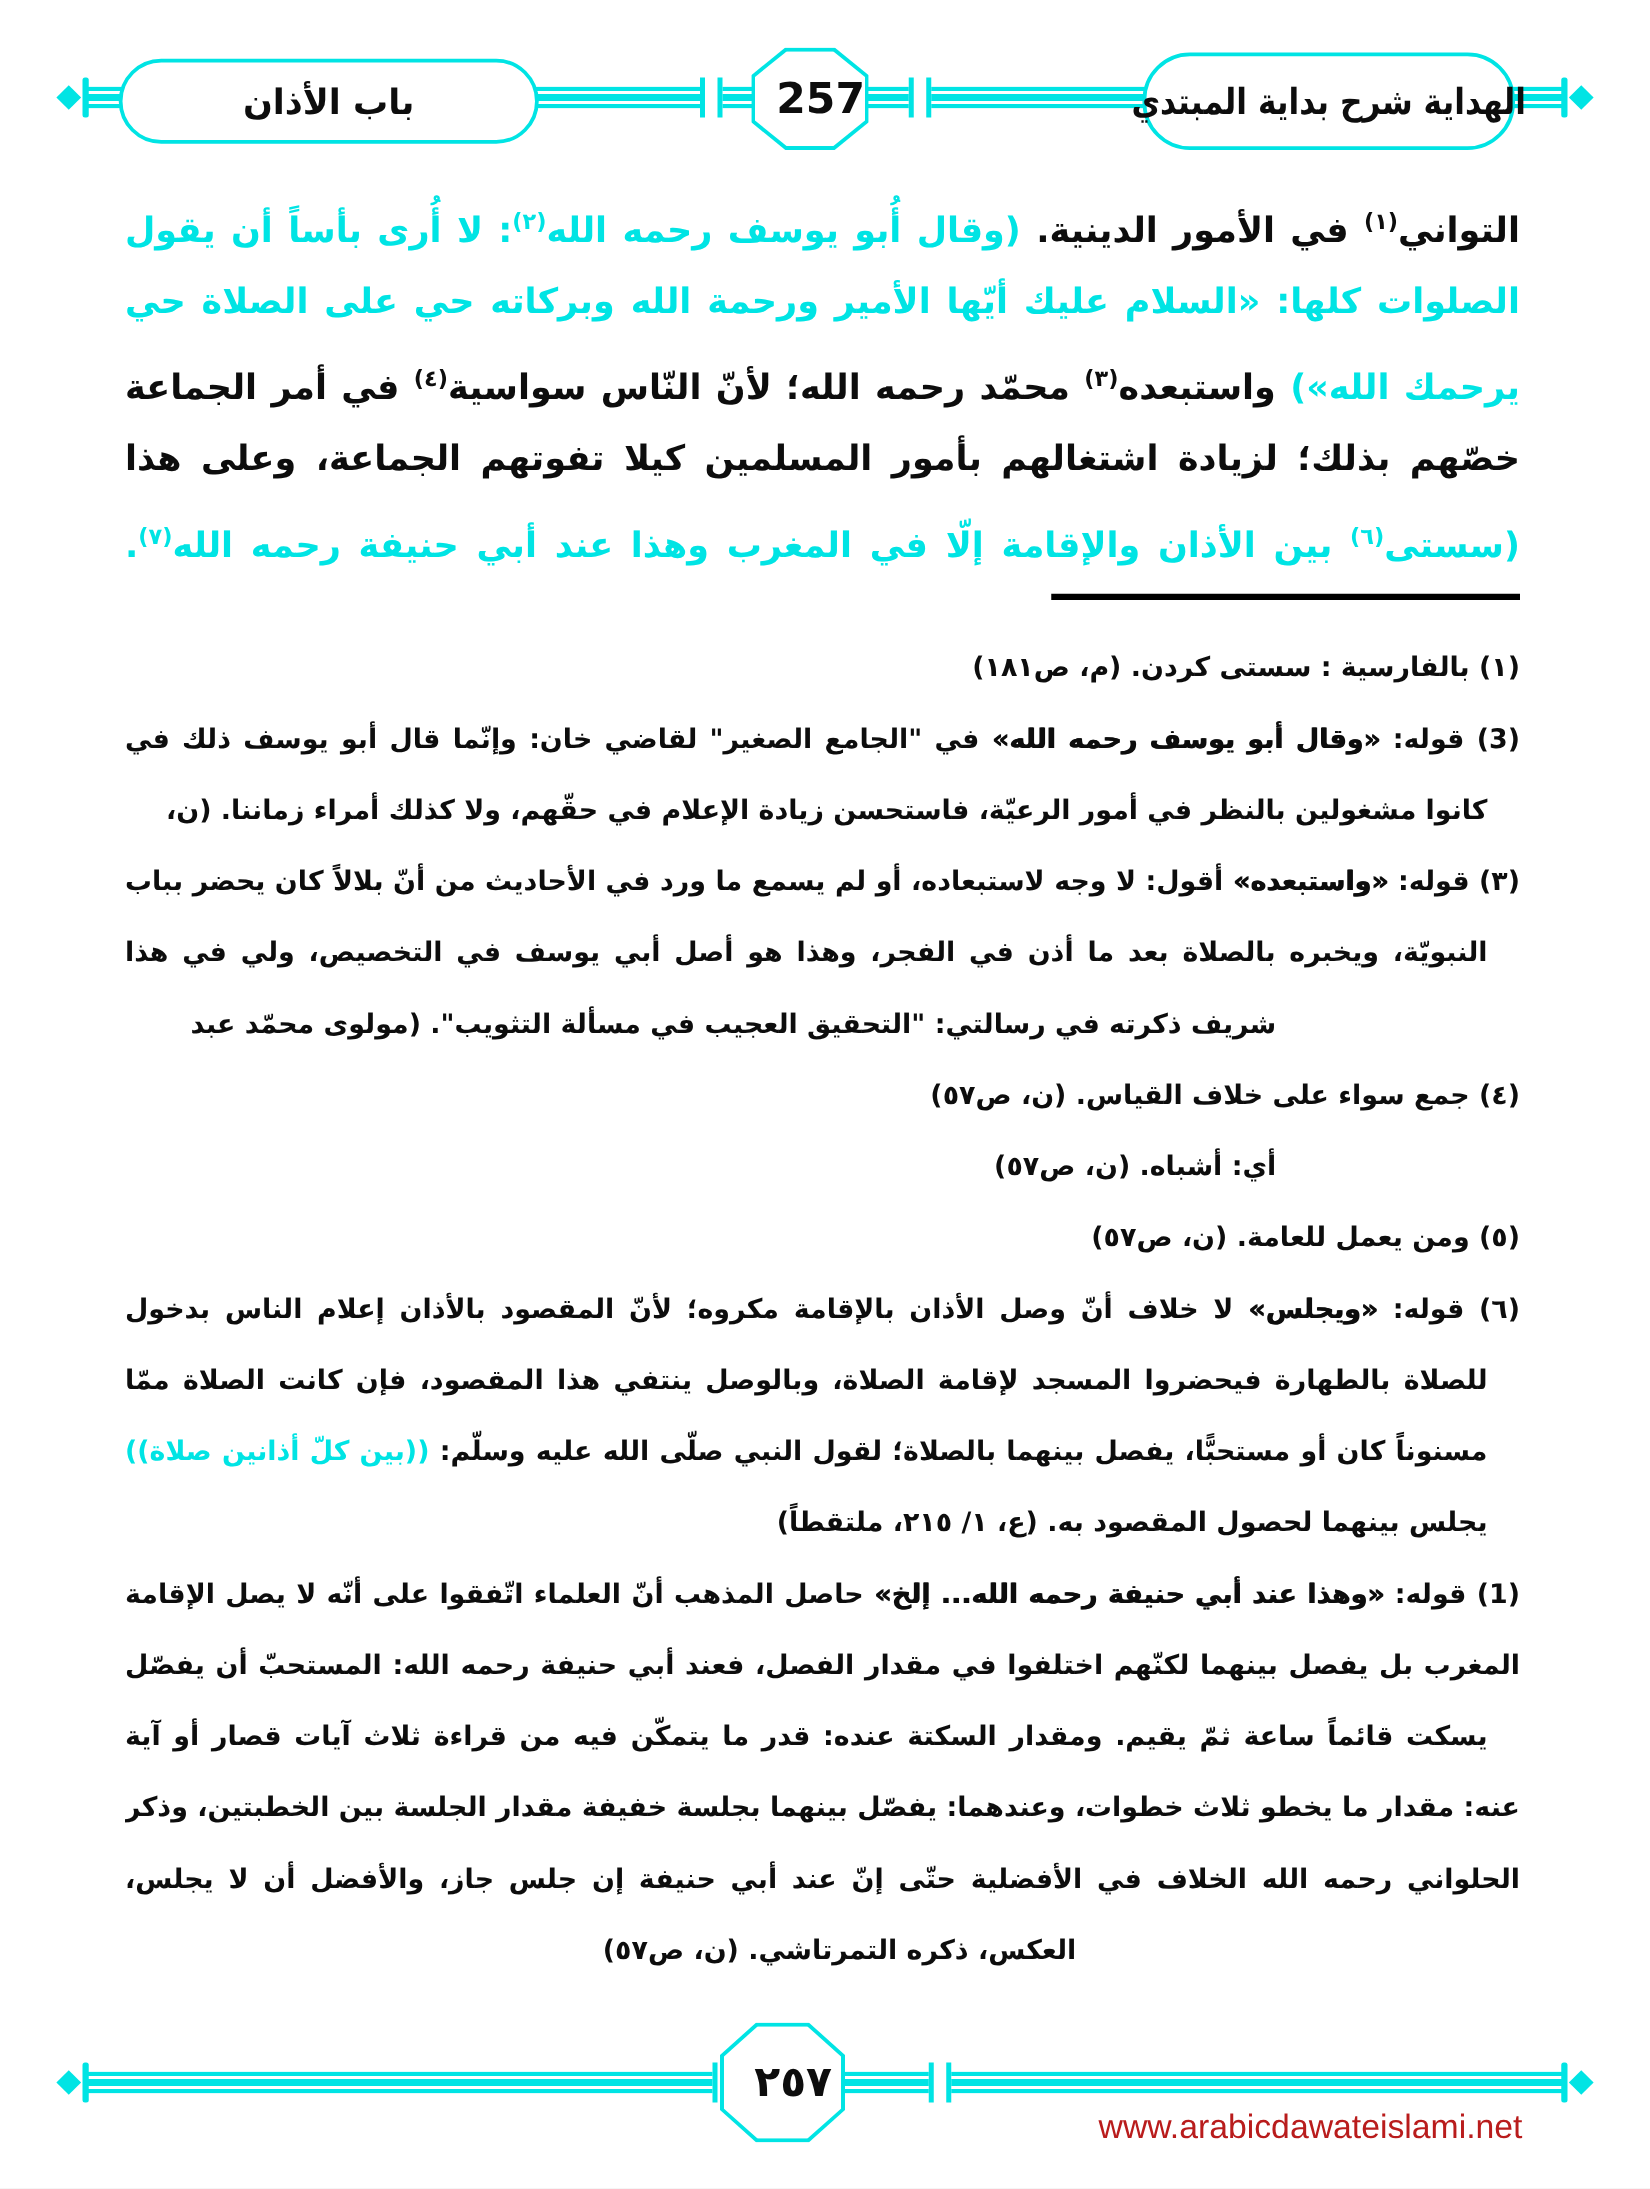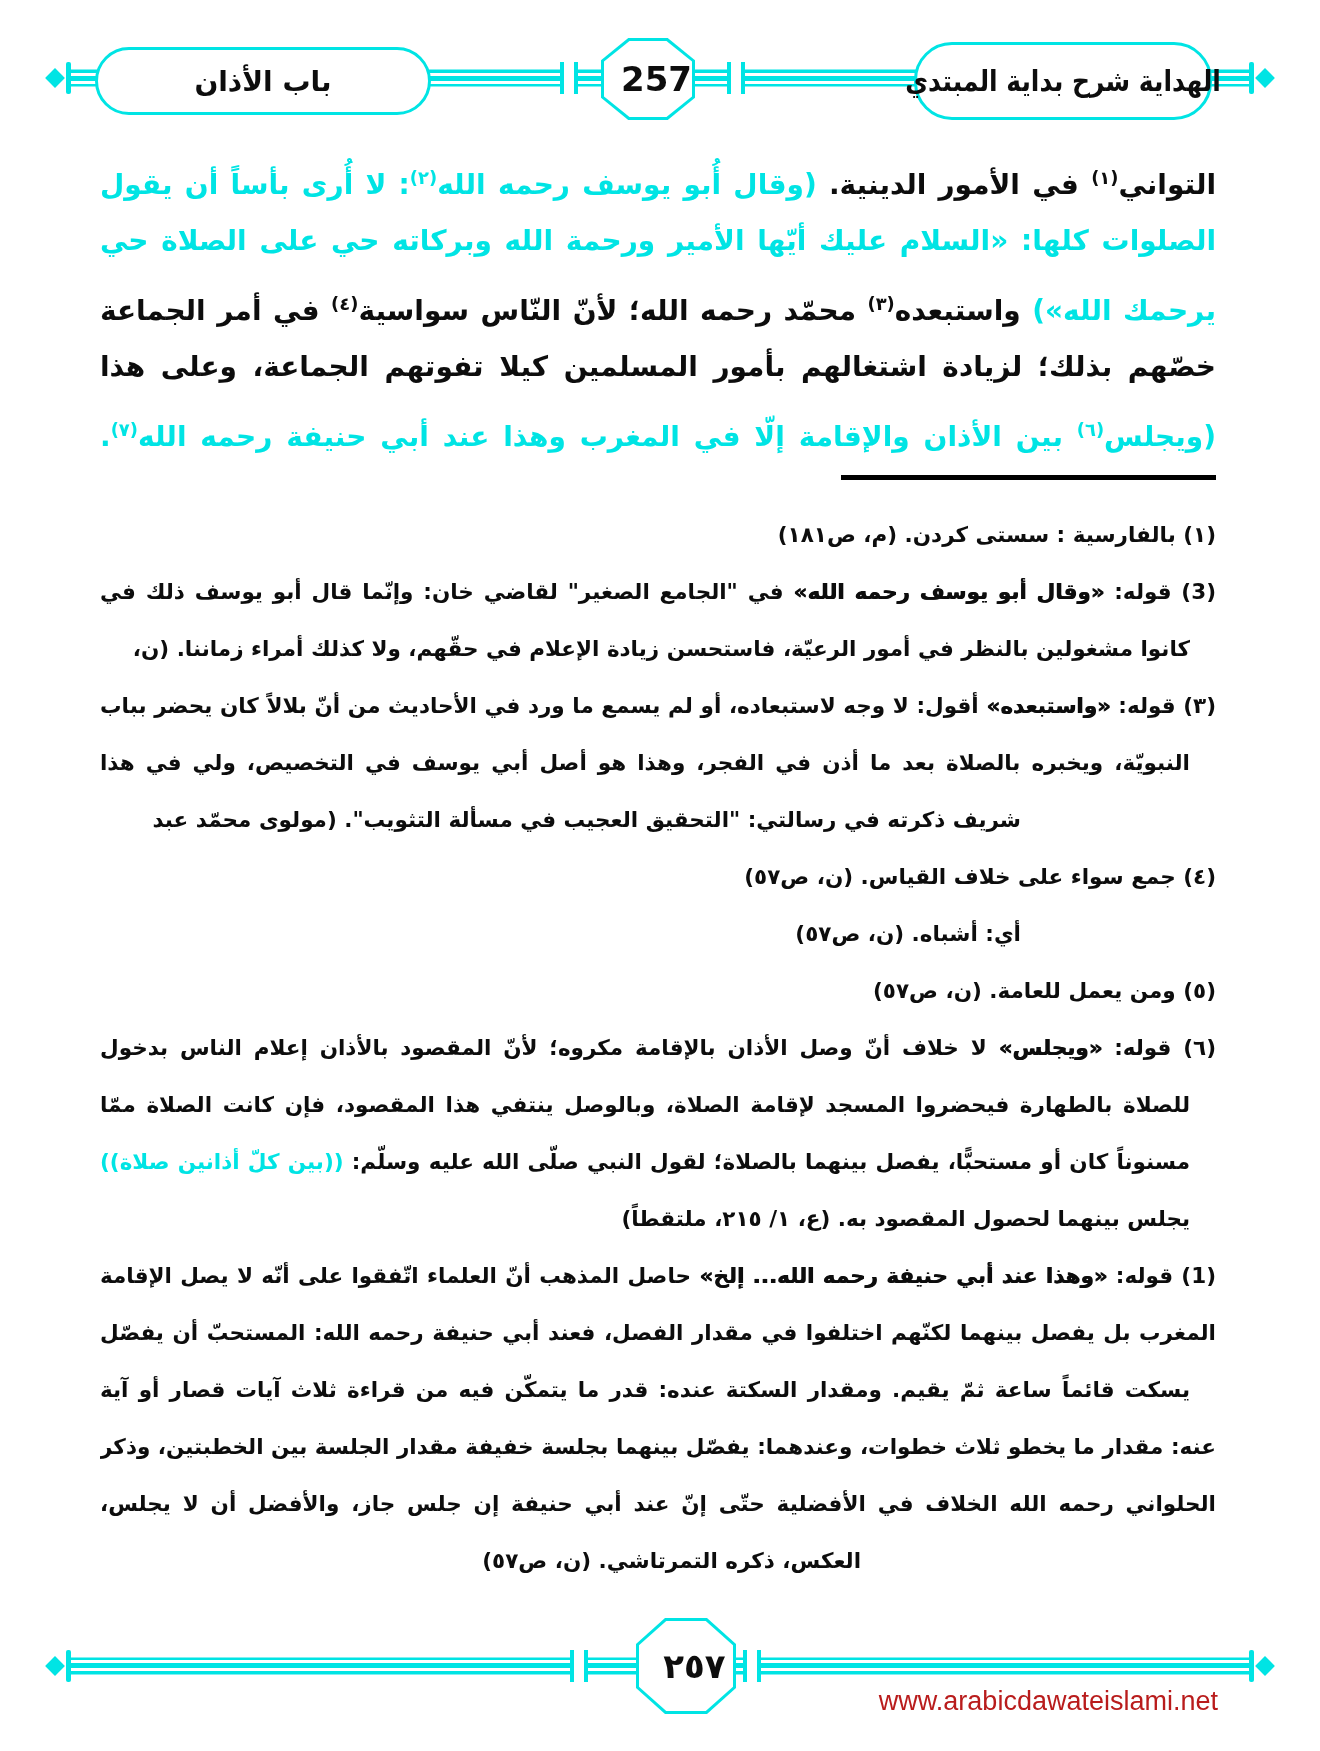--- a/index.html
+++ b/index.html
@@ -73,21 +73,21 @@
       <span class="title-text">الهداية شرح بداية المبتدي</span>
     </div>
   </div>
 
   <div class="content">
     <div id="body-lines">
         <div class="body-line ind0"><span class="seg-k">التواني</span><span class="seg-k sup">(١)</span><span class="seg-k"> في الأمور الدينية. </span><span class="seg-a">(وقال أُبو يوسف رحمه الله</span><span class="seg-a sup">(٢)</span><span class="seg-a">: لا أُرى بأساً أن يقول المؤذّن للأمير في</span></div>
         <div class="body-line ind0"><span class="seg-a">الصلوات كلها: «السلام عليك أيّها الأمير ورحمة الله وبركاته حي على الصلاة حي على الفلاح، الصلاةَ</span></div>
         <div class="body-line ind0"><span class="seg-a">يرحمك الله»)</span><span class="seg-k"> واستبعده</span><span class="seg-k sup">(٣)</span><span class="seg-k"> محمّد رحمه الله؛ لأنّ النّاس سواسية</span><span class="seg-k sup">(٤)</span><span class="seg-k"> في أمر الجماعة وأبو يوسف رحمه الله</span></div>
         <div class="body-line ind0"><span class="seg-k">خصّهم بذلك؛ لزيادة اشتغالهم بأمور المسلمين كيلا تفوتهم الجماعة، وعلى هذا القاضي والمفتي</span></div>
-        <div class="body-line ind0"><span class="seg-a">(ويجلس</span><span class="seg-a sup">(٦)</span><span class="seg-a"> بين الأذان والإقامة إلّا في المغرب وهذا عند أبي حنيفة رحمه الله</span><span class="seg-a sup">(٧)</span><span class="seg-a">. وقالا: يجلس في المغرب</span></div>
+        <div class="body-line ind0"><span class="seg-a">(سستى</span><span class="seg-a sup">(٦)</span><span class="seg-a"> بين الأذان والإقامة إلّا في المغرب وهذا عند أبي حنيفة رحمه الله</span><span class="seg-a sup">(٧)</span><span class="seg-a">. وقالا: يجلس في المغرب</span></div>
       </div>
     <div class="sep"></div>
     <div id="footnote-lines">
         <div class="fn-line ind0 no-just"><span class="seg-k">(١) بالفارسية : سستى كردن. (م، ص١٨١)</span></div>
         <div class="fn-line ind0"><span class="seg-k">(3) قوله: </span><span class="seg-b">«وقال أبو يوسف رحمه الله»</span><span class="seg-k"> في "الجامع الصغير" لقاضي خان: وإنّما قال أبو يوسف ذلك في أمراء زمانه؛ لأنّهم</span></div>
         <div class="fn-line ind1 no-just"><span class="seg-k">كانوا مشغولين بالنظر في أمور الرعيّة، فاستحسن زيادة الإعلام في حقّهم، ولا كذلك أمراء زماننا. (ن، ص٥٧)</span></div>
         <div class="fn-line ind0"><span class="seg-k">(٣) قوله: </span><span class="seg-b">«واستبعده»</span><span class="seg-k"> أقول: لا وجه لاستبعاده، أو لم يسمع ما ورد في الأحاديث من أنّ بلالاً كان يحضر بباب الحجرة</span></div>
         <div class="fn-line ind1"><span class="seg-k">النبويّة، ويخبره بالصلاة بعد ما أذن في الفجر، وهذا هو أصل أبي يوسف في التخصيص، ولي في هذا المبحث تحقيق</span></div>
         <div class="fn-line ind2 no-just"><span class="seg-k">شريف ذكرته في رسالتي: "التحقيق العجيب في مسألة التثويب". (مولوى محمّد عبد الحي نور الله مرقده)</span></div>
         <div class="fn-line ind0 no-just"><span class="seg-k">(٤) جمع سواء على خلاف القياس. (ن، ص٥٧)</span></div>
@@ -110,21 +110,21 @@
     <div class="rail"></div>
     <div class="finial left" style="left:48px;">
       <div class="dia"></div>
         <div class="bar"></div>
     </div>
     <div class="finial right" style="right:48px;">
       <div class="dia"></div>
         <div class="bar"></div>
     </div>
     <div class="cap" style="left:570px;"></div>
-    <div class="oct" style="left:636px;top:0px;width:100px;height:96px;">
+    <div class="oct" style="left:576px;top:0px;width:100px;height:96px;">
       <div class="outer"></div>
       <div class="inner">
           <span class="num" style="font-size:34px;">٢٥٧</span>
         </div>
     </div>
     <div class="cap" style="left:743px;"></div>
   </div>
 
   <div class="website">www.arabicdawateislami.net</div>
 </div>

